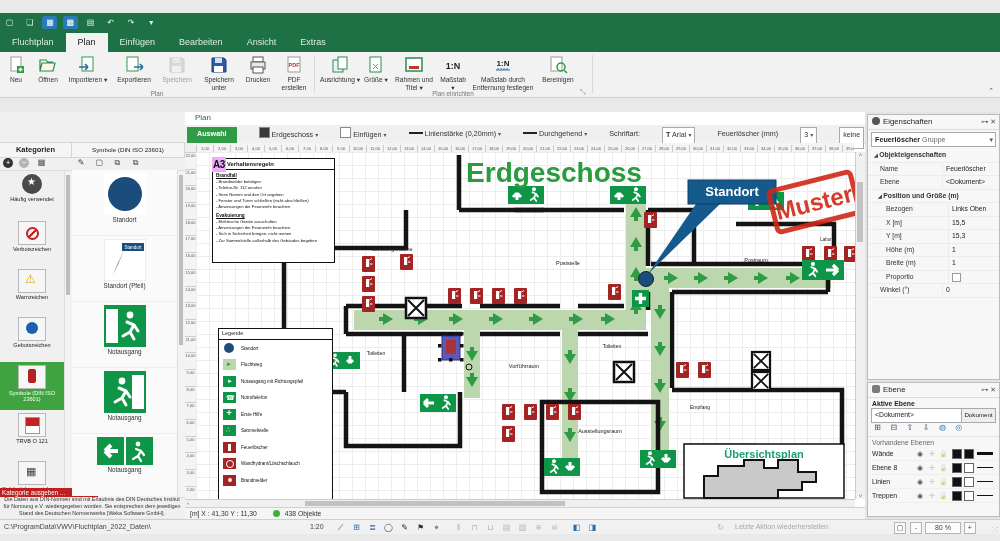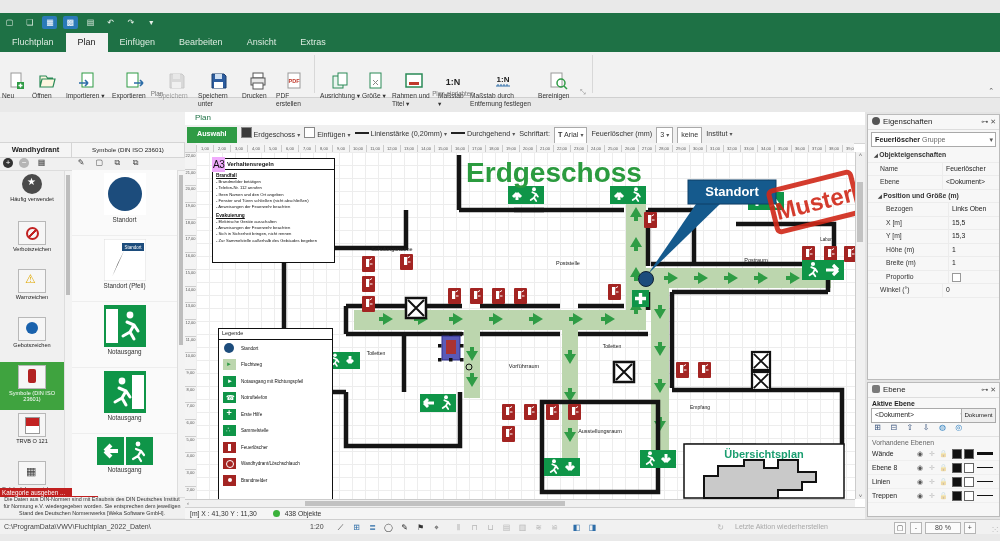--- a/index.html
+++ b/index.html
@@ -10,21 +10,21 @@
   .titlebar .appicon{display:inline-block;width:9px;height:9px;background:#fff;margin:2px 3px -1px 4px;position:relative}
   .titlebar .appicon::after{content:"+";position:absolute;left:1px;top:-2px;color:#1e7145;font-weight:bold;font-size:10px}
   .quickbar{left:0;top:13px;width:1000px;height:20px;background:#1e7145}
   .qic{display:inline-block;width:15px;height:13px;margin:3px 1px 0 2px;color:#e8f2ea;font-size:8px;text-align:center;line-height:13px;border-radius:2px}
   .qic.hl{background:#2a7ab8;color:#fff}
   .rtabs{left:0;top:33px;width:1000px;height:19px;background:#1e7145;display:flex}
   .rtab{padding:0 12px;line-height:19px;color:#dcebe0;font-size:9px}
   .rtab.active{background:#f2f2f2;color:#222}
   
   .ribbon{left:0;top:52px;width:1000px;height:45px;background:#f2f2f2;border-bottom:1px solid #d0d0d0}
-  .rbtn{position:absolute;top:18px;height:40px;font-size:6.6px;color:#333;line-height:1.15}
+  .rbtn{position:absolute;top:2px;height:40px;text-align:center;font-size:6.6px;color:#333;line-height:1.15}
   .rbtn svg{display:block;margin:1px auto 1px auto}
   .rbtn.disabled{opacity:.45}
   .rgrouplabel{position:absolute;bottom:0px;font-size:6.3px;color:#777;text-align:center}
   .rsep{position:absolute;top:3px;width:1px;height:38px;background:#d8d8d8}
   .launcher{position:absolute;font-size:7px;color:#888}
   .collapse{position:absolute;right:6px;bottom:2px;font-size:7px;color:#555}
   
   .doctabs{left:0;top:97px;width:1000px;height:15px;background:#e2e2e2;border-bottom:1px solid #c9c9c9}
   .doctab{position:absolute;left:3px;top:1px;height:14px;background:#fff;border:1px solid #c9c9c9;border-bottom:none;padding:0 5px;line-height:13px;font-size:7.5px}
   .doctab .plus{color:#1e9e4a;font-weight:bold;margin-right:3px}
@@ -63,21 +63,21 @@
   .symlist{position:absolute;left:72px;top:58px;width:105px;height:326px;overflow:hidden;background:#fafafa}
   .symitem{width:100%;height:62px;text-align:center;padding-top:3px;border-bottom:1px solid #eee}
   .symitem svg{display:block;margin:0 auto}
   .sym-lb{font-size:6.3px;color:#333}
   .disclaimer{position:absolute;left:2px;top:384px;width:180px;font-size:5.4px;color:#333;text-align:center;line-height:1.25}
   
   .center{left:185px;top:112px;width:680px;height:407px;background:#fff}
   .viewtabs{position:absolute;left:0;top:0;width:100%;height:13px;background:#fff;border-bottom:1px solid #e0e0e0}
   .viewtab{position:absolute;left:10px;top:1px;font-size:8px;color:#1e7145}
   .ctoolbar{position:absolute;left:0;top:13px;width:100%;height:18px;background:#f0f0f0;border-bottom:1px solid #d5d5d5;white-space:nowrap;font-size:7.2px}
-  .tbt{display:inline-block;height:20px;line-height:13px;margin:2px 0 0 2px;vertical-align:top;color:#333}
+  .tbt{display:inline-block;height:20px;line-height:13px;margin:2px 18px 0 2px;vertical-align:top;color:#333}
   .tbt.btn-select{background:#2f9b45;color:#fff;padding:0 10px;font-weight:bold}
   .tbt .sw{display:inline-block;width:9px;height:9px;border:1px solid #888;vertical-align:-1px;margin-right:2px}
   .tbt .caret{color:#555;font-size:6px}
   .tbt.box{background:#fff;border:1px solid #aaa;padding:0 3px}
   .lineico{display:inline-block;width:14px;height:2px;background:#222;vertical-align:2px;margin-right:2px}
   .hruler{position:absolute;left:11px;top:31px;width:658px;height:9px;background:#f4f4f4;border-bottom:1px solid #bbb;overflow:hidden;white-space:nowrap}
   .hruler span{display:inline-block;width:16px;font-size:4px;color:#555;text-align:center;border-left:1px solid #ccc;height:9px;line-height:8px}
   .vruler{position:absolute;left:0;top:40px;width:11px;height:347px;background:#f4f4f4;border-right:1px solid #bbb;overflow:hidden}
   .vruler span{display:block;height:15.7px;font-size:4px;color:#555;border-top:1px solid #ccc;text-align:center}
   .rcorner{position:absolute;left:0;top:31px;width:11px;height:9px;background:#eee;border-right:1px solid #bbb;border-bottom:1px solid #bbb}
@@ -88,21 +88,21 @@
   .vscroll .a{position:absolute;left:0;width:9px;font-size:6px;color:#666;text-align:center}
   .vscroll .th{position:absolute;left:1px;width:6px;height:60px;top:30px;background:#c2c2c2}
   .hscroll{position:absolute;left:0;top:387px;width:670px;height:8px;background:#f0f0f0;border-top:1px solid #ccc}
   .hscroll .a{position:absolute;left:2px;top:0;font-size:6px;color:#666}
   .hscroll .th{position:absolute;left:120px;top:1px;width:260px;height:5px;background:#c2c2c2}
   .canvasstatus{position:absolute;left:0;top:395px;width:680px;height:12px;background:#f5f5f5;border-top:1px solid #d0d0d0;font-size:6.8px;line-height:12px;color:#333}
   .canvasstatus .dot{display:inline-block;width:7px;height:7px;border-radius:50%;background:#3bb13b;vertical-align:-1px;margin:0 3px 0 14px}
   
   .rulebox{position:absolute;left:16px;top:6px;width:121px;height:103px;background:#fff;border:1.5px solid #111;font-size:4.2px;line-height:1.5;color:#111}
   .rulebox .hd{border-bottom:1px solid #111;font-size:5.8px;font-weight:bold;padding:1px 2px 1px 14px;height:8px}
-  .rulebox .a3{position:absolute;left:-1px;top:-2px;font-size:10px;font-weight:normal;background:#f0abfc;padding:0 1px;letter-spacing:-.5px}
+  .rulebox .a3{position:absolute;left:-1px;top:-2px;font-size:10px;font-weight:bold;background:#f0abfc;padding:0 1px;letter-spacing:-.5px}
   .rulebox .sect{padding:1px 3px 0 3px}
   .rulebox .st{font-weight:bold;font-size:4.8px;text-decoration:underline;margin-top:1px}
   .legendbox{position:absolute;left:22px;top:176px;width:113px;height:171px;background:#fff;border:1.5px solid #111;overflow:hidden}
   .legendbox .hd{border-bottom:1px solid #111;font-size:5.5px;padding:1px 3px;height:8px}
   .lgrow{display:flex;align-items:center;height:16.5px;padding-left:4px}
   .lg-ic{width:13px;height:11px;margin-right:5px;position:relative;flex:none}
   .lg-lb{font-size:4.6px;line-height:1.1;color:#111;width:84px}
   .ic-standort .lg-ic::after{content:"";position:absolute;left:1px;top:0;width:10px;height:10px;border-radius:50%;background:#1c4c7c}
   .ic-fluchtweg .lg-ic{background:#bcd6ae}
   .ic-fluchtweg .lg-ic::after{content:"►";position:absolute;left:3px;top:2px;font-size:6px;color:#2f9c45;line-height:1}
@@ -296,21 +296,21 @@
       <span>Bereinigen</span>
     </div>
     <div class="rsep" style="left:592px"></div>
     <div class="rgrouplabel" style="left:316px;width:274px">Plan einrichten</div>
     <div class="launcher" style="left:580px;bottom:1px">⤡</div>
     <div class="collapse">⌃</div>
   </div>
 
 
   <div class="abs leftpanel">
-    <div class="colhead" style="left:0;width:71px;font-size:7.5px">Wandhydrant</div>
+    <div class="colhead" style="left:0;width:71px;font-size:7.5px">Kategorien</div>
     <div class="colhead" style="left:72px;width:112px;font-size:6.2px;font-weight:normal">Symbole (DIN ISO 23601)</div>
     <div class="cattools">
       <span class="mic add">+</span>
       <span class="mic sub">−</span>
       <span class="mic">▦</span>
     </div>
     <div class="symtools">
       <span class="mic">✎</span>
       <span class="mic">▢</span>
       <span class="mic">⧉</span>

